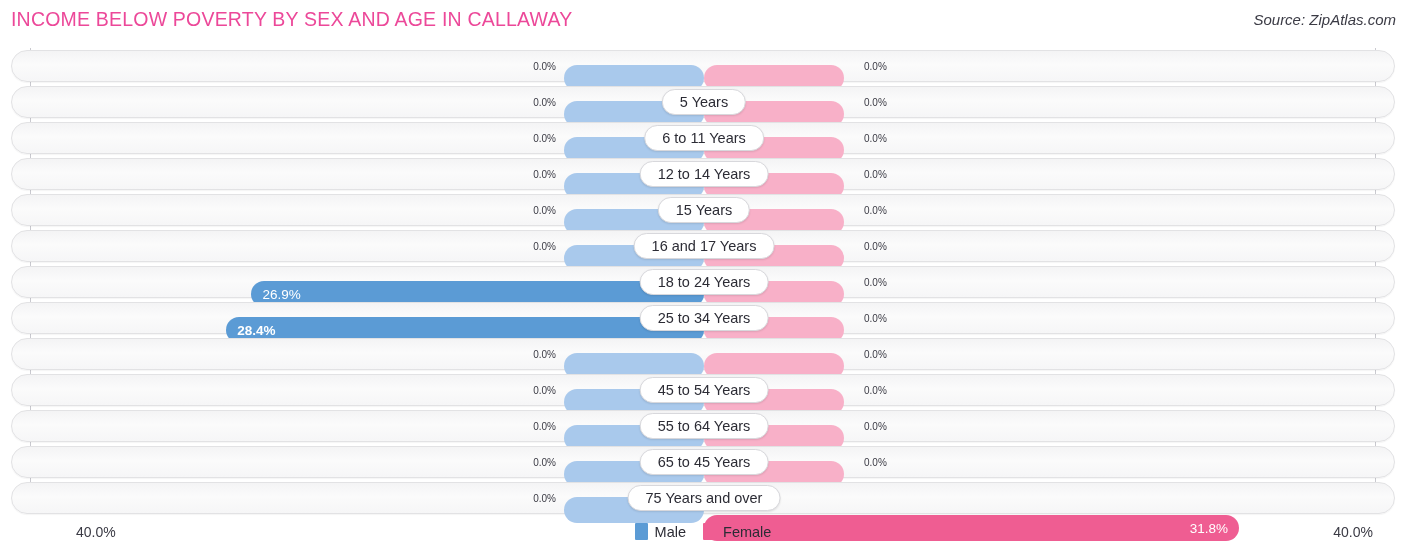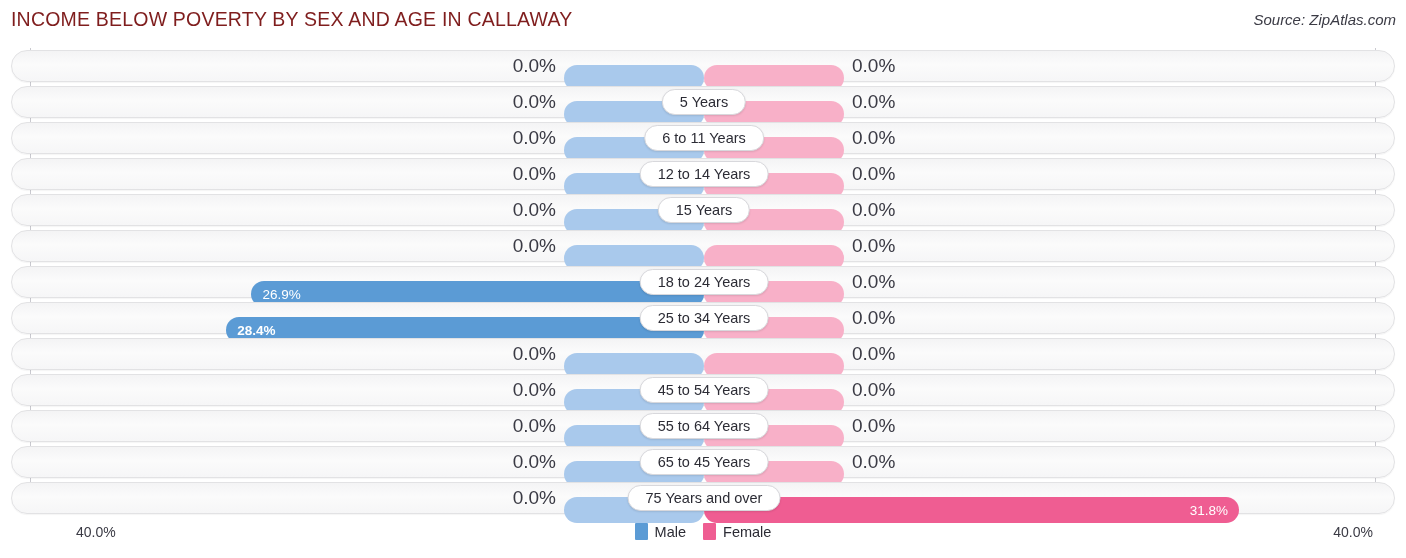--- a/index.html
+++ b/index.html
@@ -9,21 +9,21 @@
     background: #ffffff;
     font-family: "Liberation Sans", sans-serif;
     overflow: hidden;
   }
   #page { position: relative; width: 1406px; height: 558px; background: #fff; }
 
   
   .hdr-title {
     position: absolute; left: 11px; top: 8px;
     font-size: 19.5px; letter-spacing: .2px;
-    color: #7f1d1d; font-weight: 400;
+    color: #ec4899; font-weight: 400;
     white-space: nowrap;
   }
   .hdr-source {
     position: absolute; right: 10px; top: 11px;
     font-size: 15px; font-style: italic; color: #3b3b45;
     white-space: nowrap;
   }
 
   
   .chart {
@@ -59,21 +59,21 @@
 
   .bar-val {
     position: absolute; top: 50%; transform: translateY(-50%);
     font-size: 13.5px; color: #ffffff; white-space: nowrap;
   }
   .bar-m .bar-val { left: 11px; }
   .bar-f .bar-val { right: 11px; }
 
   .out-val {
     position: absolute; top: 50%; transform: translateY(-50%);
-    font-size: 19px; color: #3a3a44; white-space: nowrap;
+    font-size: 10px; color: #3a3a44; white-space: nowrap; margin-left: 12px;
   }
 
   .pill {
     position: absolute; top: 50%; left: 692px;
     transform: translate(-50%,-50%);
     height: 26px; line-height: 24px;
     padding: 0 17px;
     background: #ffffff;
     border: 1px solid #d8d8dc;
     border-radius: 13px;
@@ -153,20 +153,21 @@
           <div class="bar bar-f zero" style="left: 692px; width: 140px;"></div>
           <div class="pill">15 Years</div>
         </div>
       </div>
       <div class="row" style="top: 182px;">
         <div class="track">
           <span class="out-val" style="right: 840px;">0.0%</span>
           <div class="bar bar-m zero" style="left: 552px; width: 140px;"></div>
           <span class="out-val" style="left: 840px;">0.0%</span>
           <div class="bar bar-f zero" style="left: 692px; width: 140px;"></div>
+          <div class="pill">16 and 17 Years</div>
         </div>
       </div>
       <div class="row" style="top: 218px;">
         <div class="track">
           <div class="bar bar-m" style="left: 239.407px; width: 452.592px;">
             <span class="bar-val">26.9%</span>
           </div>
           <span class="out-val" style="left: 840px;">0.0%</span>
           <div class="bar bar-f zero" style="left: 692px; width: 140px;"></div>
           <div class="pill">18 to 24 Years</div>
@@ -214,21 +215,21 @@
           <div class="bar bar-m zero" style="left: 552px; width: 140px;"></div>
           <span class="out-val" style="left: 840px;">0.0%</span>
           <div class="bar bar-f zero" style="left: 692px; width: 140px;"></div>
           <div class="pill">65 to 45 Years</div>
         </div>
       </div>
       <div class="row" style="top: 434px;">
         <div class="track">
           <span class="out-val" style="right: 840px;">0.0%</span>
           <div class="bar bar-m zero" style="left: 552px; width: 140px;"></div>
-          <div class="bar bar-f" style="left: 692px; width: 535.035px;">
+          <div class="bar bar-f" style="left: 692px; width: 535.035px; margin-top: 18px;">
             <span class="bar-val">31.8%</span>
           </div>
           <div class="pill">75 Years and over</div>
         </div>
       </div>
     </div>
 
   <div class="axis-lab axis-lab-l">40.0%</div>
   <div class="axis-lab axis-lab-r">40.0%</div>
 

